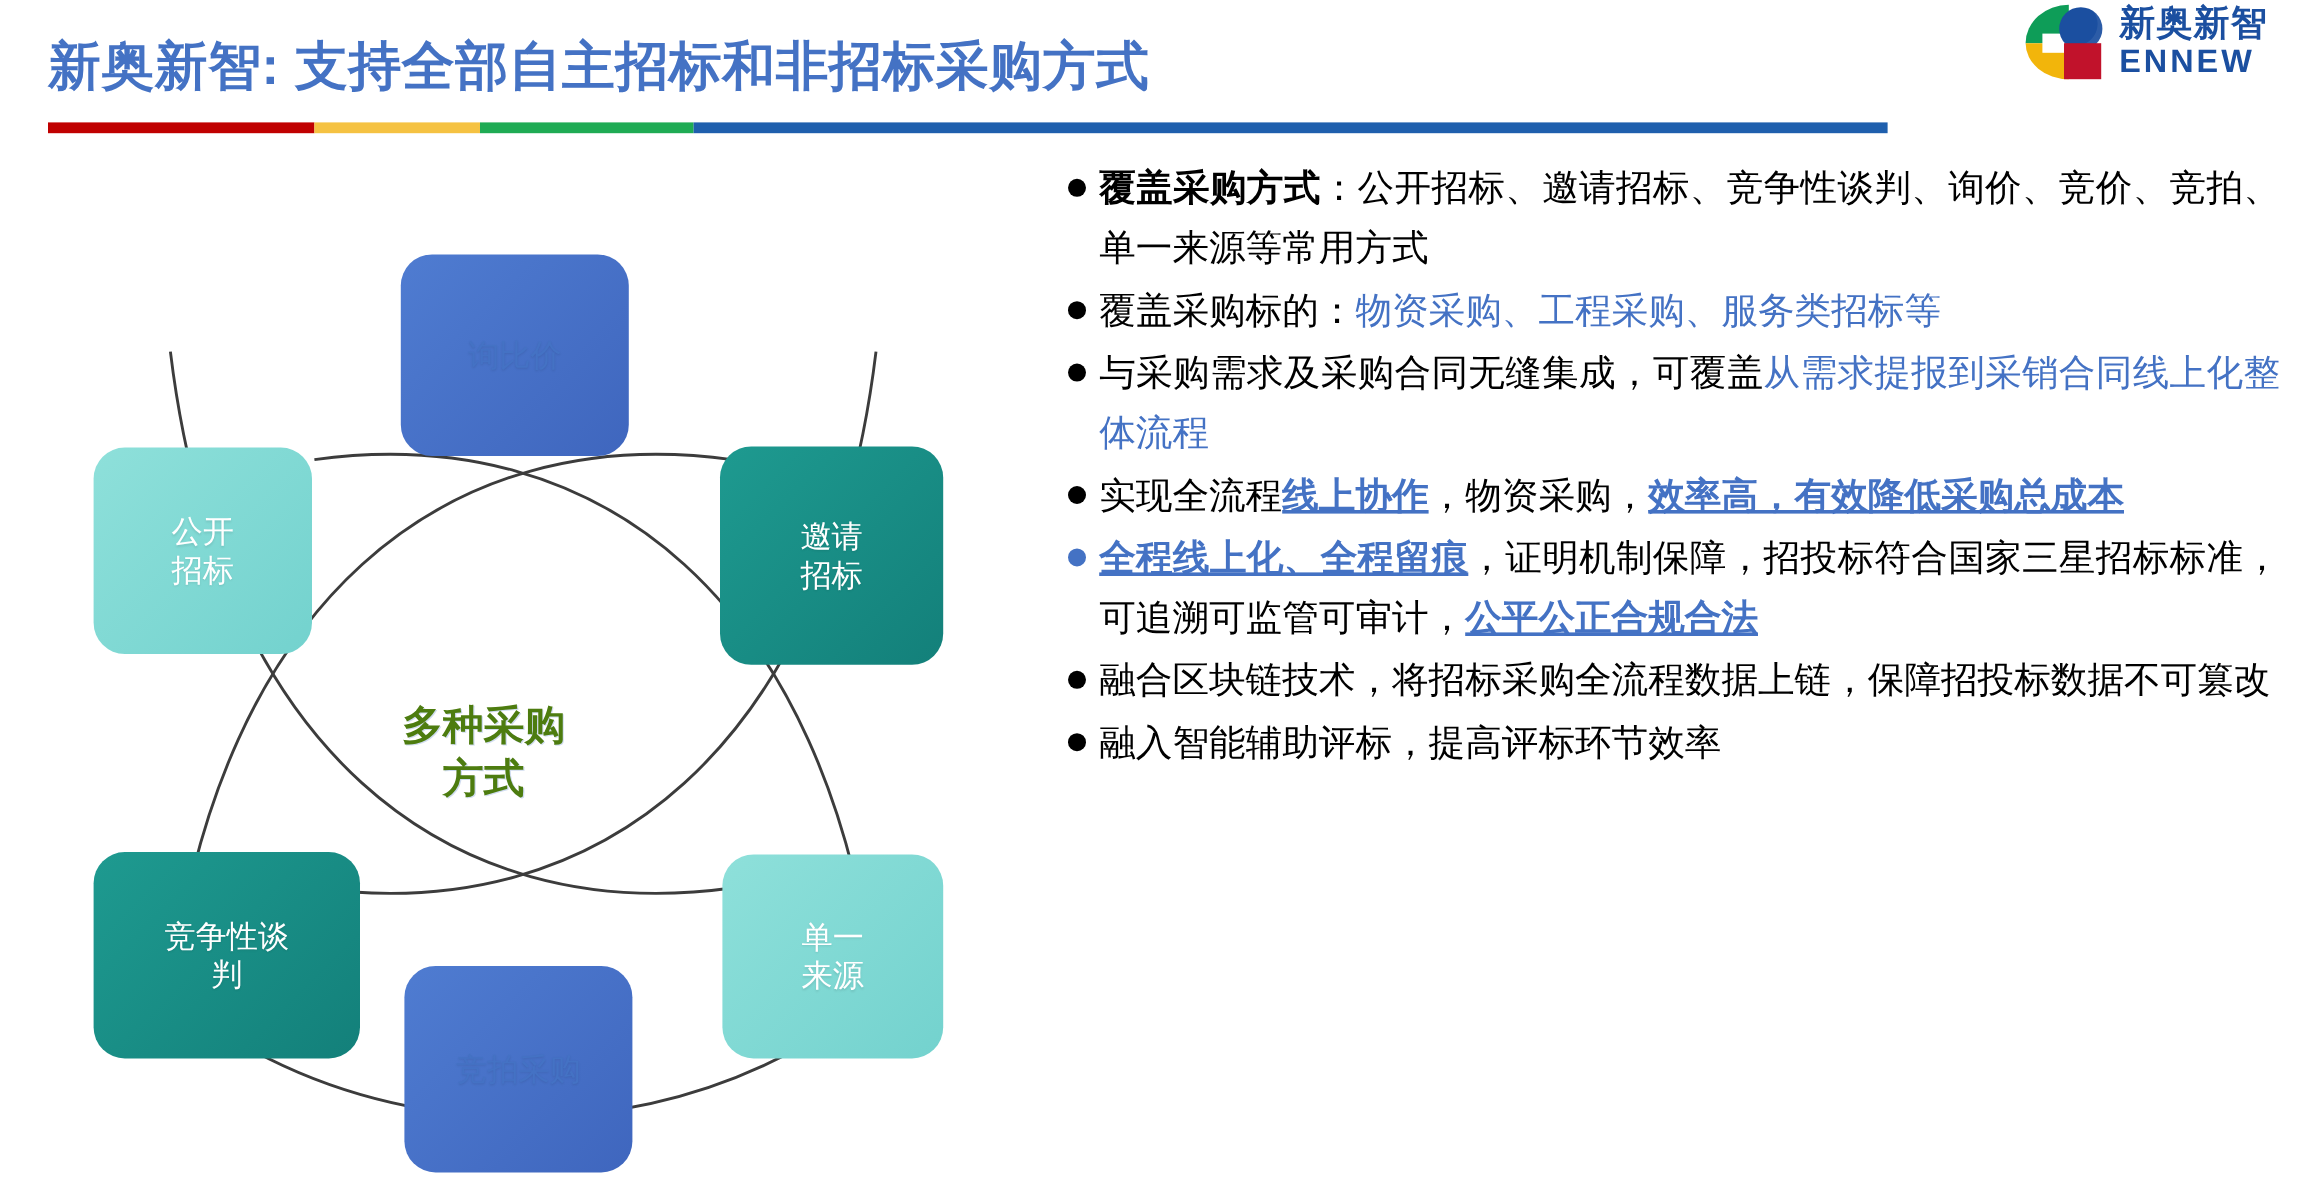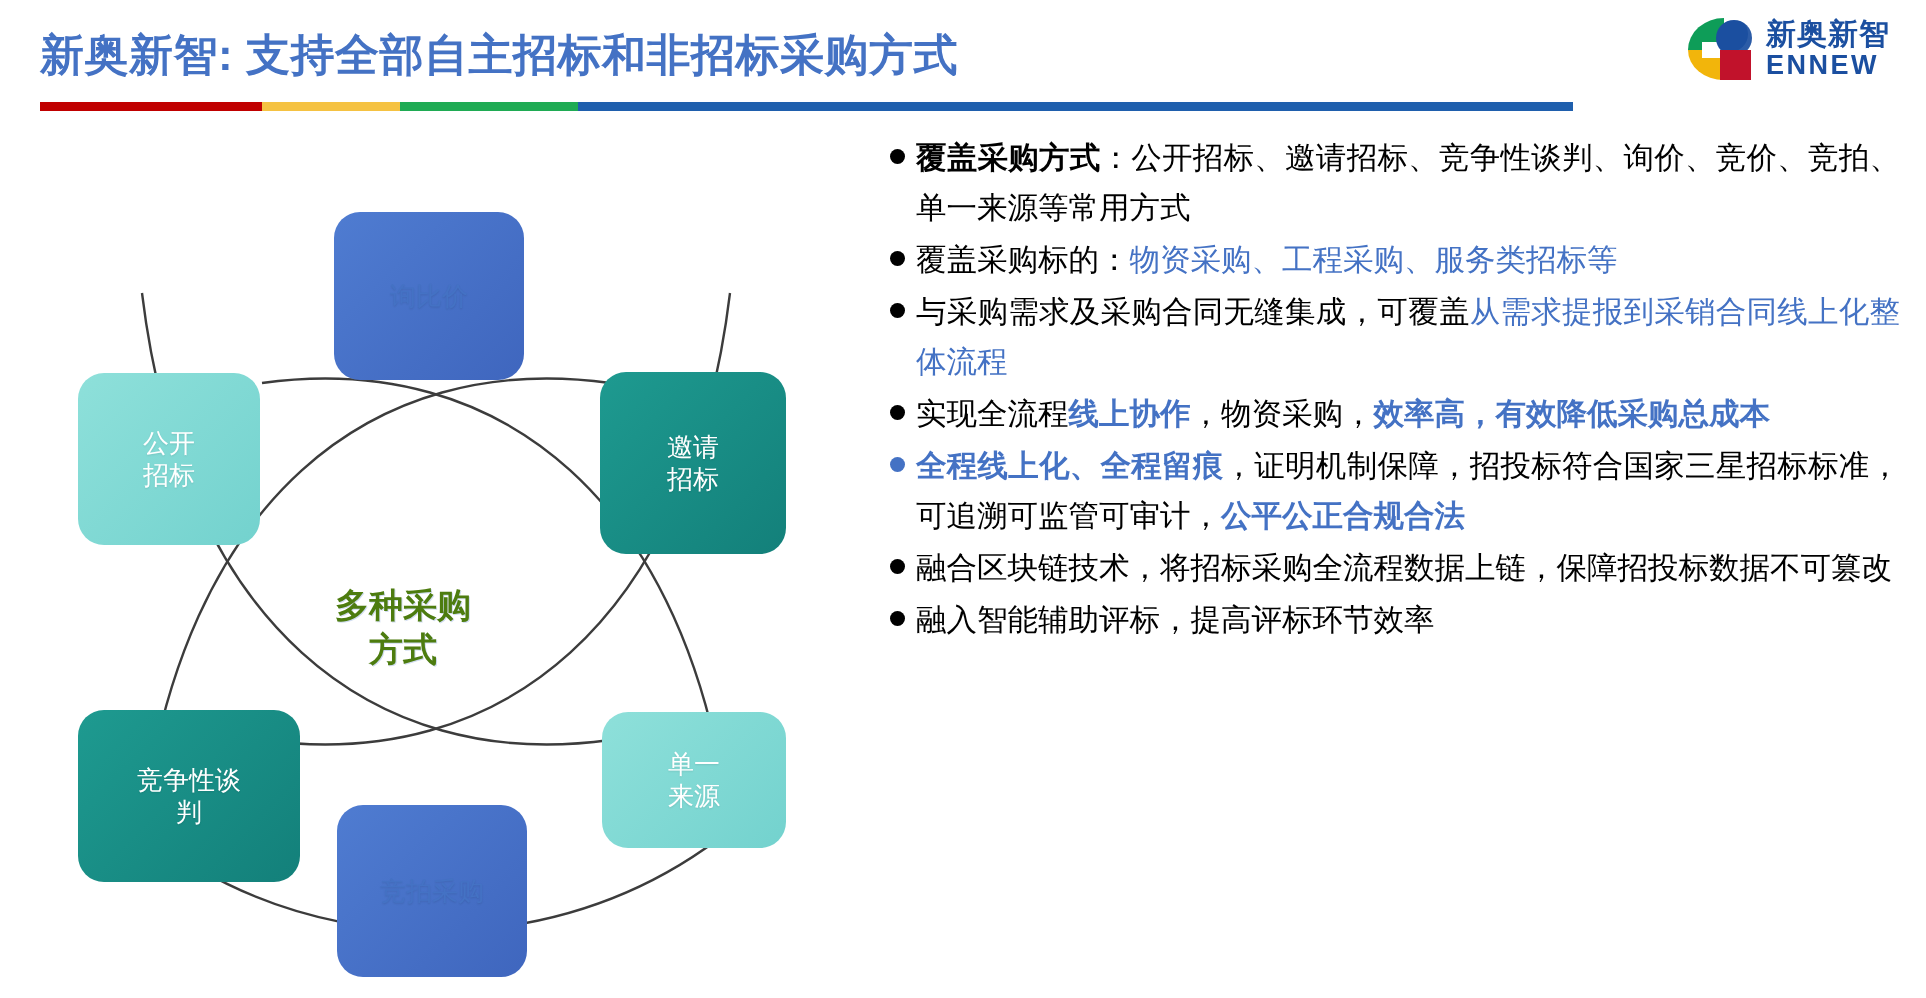--- a/index.html
+++ b/index.html
@@ -18,21 +18,21 @@
     color: #4472C4; letter-spacing: 0.5px;
     white-space: nowrap;
   }
   .rule { position:absolute; top: 102px; height: 9px; }
   .rule.seg1 { left: 40px;  width: 222px; background: #C00000; }
   .rule.seg2 { left: 262px; width: 138px; background: #F5C242; }
   .rule.seg3 { left: 400px; width: 178px; background: #1FAB54; }
   .rule.seg4 { left: 578px; width: 995px; background: #1F5FAD; }
 
   
-  .logo { position:absolute; right: 36px; top: 18px; display:flex; align-items:center; gap:12px; }
+  .logo { position:absolute; right: 36px; top: 4px; display:flex; align-items:center; gap:12px; }
   .logo-mark { position: relative; width: 66px; height: 62px; }
   .lm-green {
     position:absolute; left:0; top:0; width:36px; height:32px;
     background:#0E9D58;
     border-top-left-radius:36px 32px;
   }
   .lm-gold {
     position:absolute; left:0; top:32px; width:36px; height:30px;
     background:#F2B50B;
     border-bottom-left-radius:36px 30px;
@@ -86,21 +86,21 @@
     text-align: justify;
   }
   .bullet .dot {
     position:absolute; left:0; top:17px;
     width:15px; height:15px; border-radius:50%;
     background:#000;
   }
   .bullet.accent .dot { background:#4472C4; }
   .b { font-weight: bold; }
   .blue { color:#4472C4; }
-  .blue-b { color:#4472C4; font-weight:bold; }
+  .blue-b { color:#4472C4; font-weight:bold;text-decoration:underline; }
 </style>
 </head>
 <body>
 
 <div id="slide">
 
   <div class="slide-title">新奥新智: 支持全部自主招标和非招标采购方式</div>
   <div class="rule seg1"></div>
   <div class="rule seg2"></div>
   <div class="rule seg3"></div>
@@ -144,21 +144,21 @@
     </div>
 
     <div class="node teal" style="left:570px; top:232px; width:186px; height:182px;">
       <span class="ml">邀请<br>招标</span>
     </div>
 
     <div class="node teal" style="left:48px; top:570px; width:222px; height:172px;justify-content:center;">
       <span class="ml">竞争性谈<br>判</span>
     </div>
 
-    <div class="node mint" style="left:572px; top:572px; width:184px; height:136px;">
+    <div class="node mint" style="left:572px; top:572px; width:184px; height:170px;">
       <span class="ml">单一<br>来源</span>
     </div>
 
     <div class="node blue" style="left:307px; top:665px; width:190px; height:172px;">
       <span>竞拍采购</span>
     </div>
 
     <div class="center-label">
       <div>多种采购</div>
       <div>方式</div>

